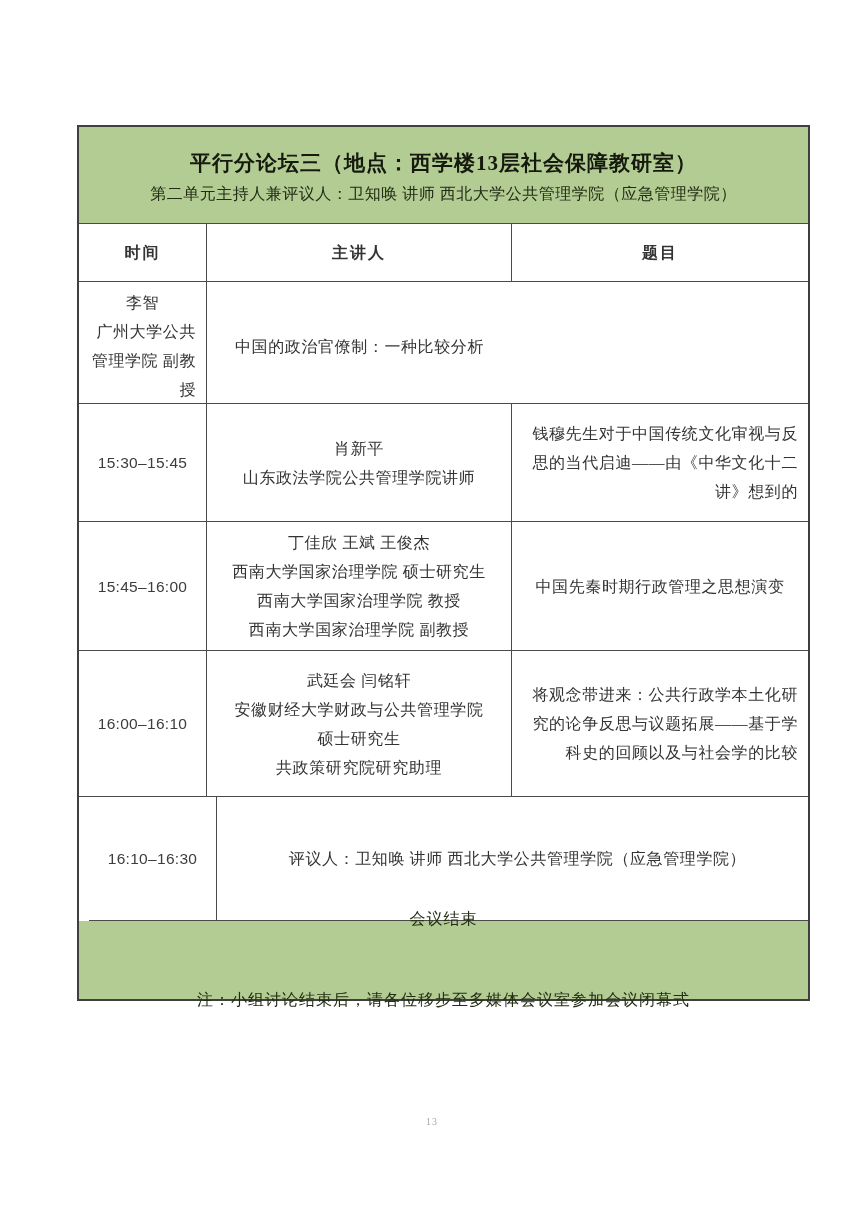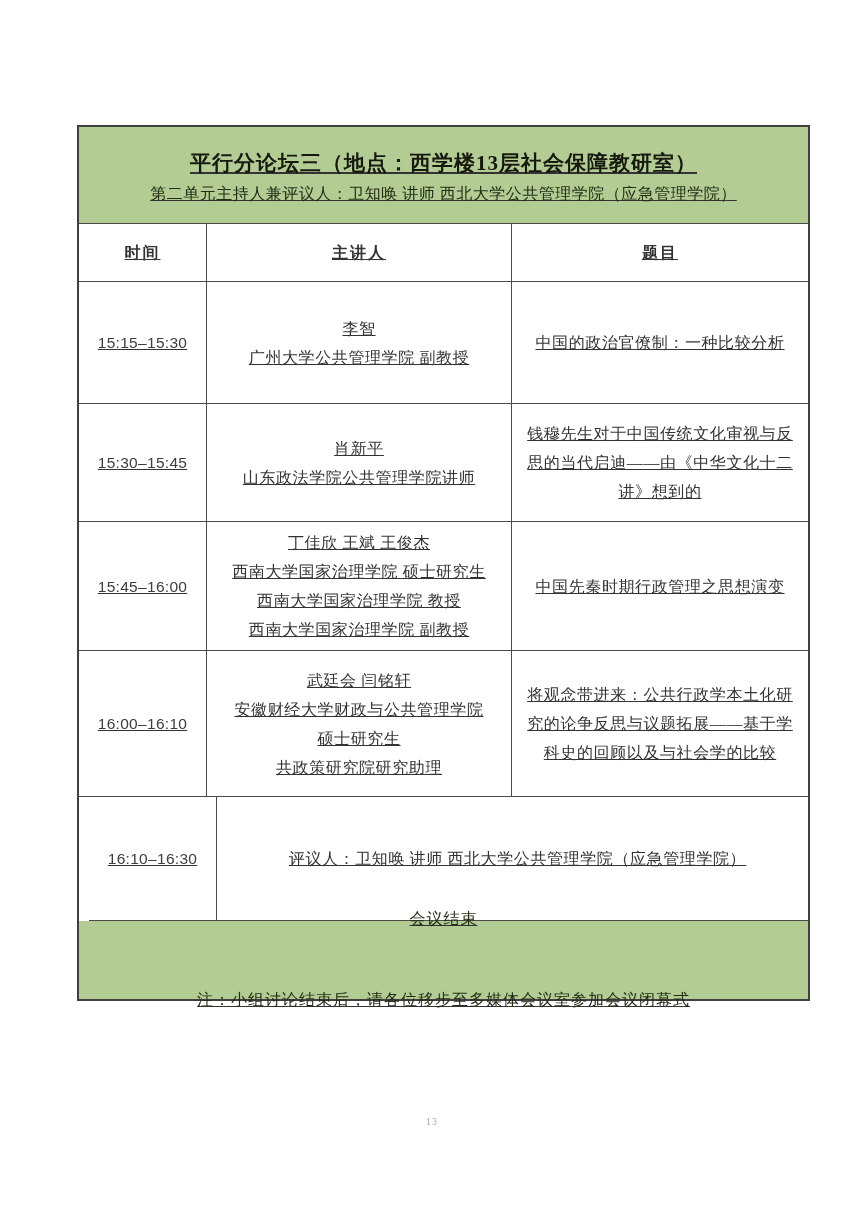--- a/index.html
+++ b/index.html
@@ -19,21 +19,20 @@
     color:var(--text);
     overflow:hidden;
   }
   .table-wrap{
     position:absolute;
     left:77px;
     top:125px;
     width:733px;
     border:2px solid var(--border);
     background:#ffffff;
-    text-decoration:underline;
   }
   
   .green-header{
     height:97px;
     background:var(--green);
     border-bottom:1px solid var(--inner-border);
     display:flex;
     flex-direction:column;
     justify-content:center;
     align-items:center;
@@ -64,21 +63,21 @@
     grid-template-columns:128px 601px;
     border-bottom:1px solid var(--inner-border);
     margin-left:10px;
   }
   .cell{
     border-right:1px solid var(--inner-border);
     display:flex;
     flex-direction:column;
     justify-content:center;
     align-items:center;
-    text-align:center;
+    text-align:right;
     padding:6px 10px;
     line-height:29px;
     font-size:16px;
     letter-spacing:0.6px;
   }
   .cell:last-child{border-right:none;}
   .head-row{height:58px;}
   .head-row .cell{
     font-weight:bold;
     font-size:16px;
@@ -132,21 +131,20 @@
     <div class="forum-subtitle">第二单元主持人兼评议人：卫知唤 讲师 西北大学公共管理学院（应急管理学院）</div>
   </div>
 
   <div class="grid head-row">
     <div class="cell">时间</div>
     <div class="cell">主讲人</div>
     <div class="cell">题目</div>
   </div>
 
   <div class="grid r0">
-    <div class="cell time-cell">15:15–15:30</div>
     <div class="cell">
       <span class="speaker-line">李智</span>
       <span class="speaker-line">广州大学公共管理学院 副教授</span>
     </div>
     <div class="cell">中国的政治官僚制：一种比较分析</div>
   </div>
 
   <div class="grid r1">
     <div class="cell time-cell">15:30–15:45</div>
     <div class="cell">

